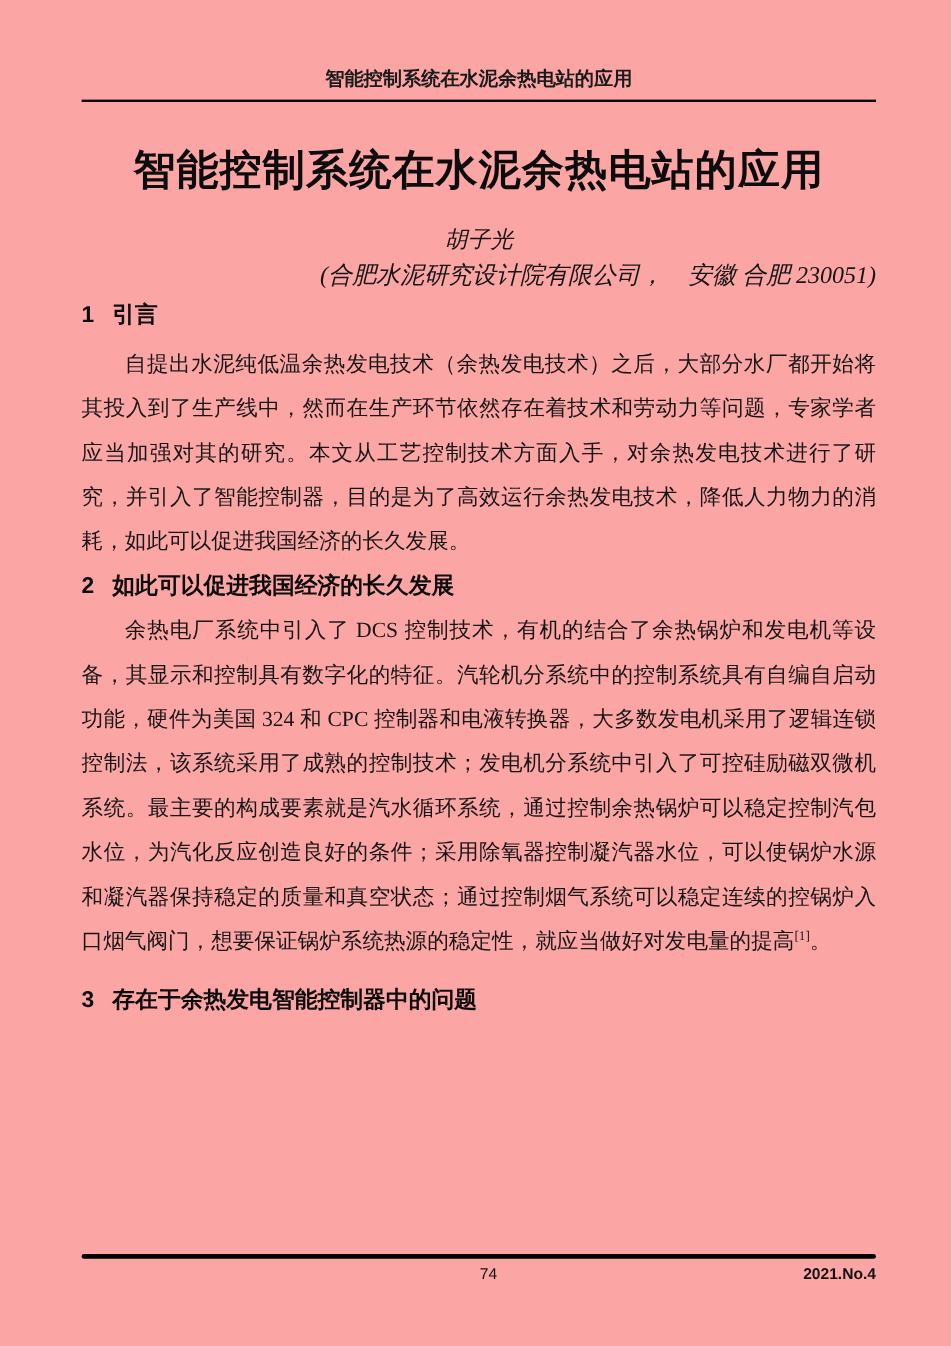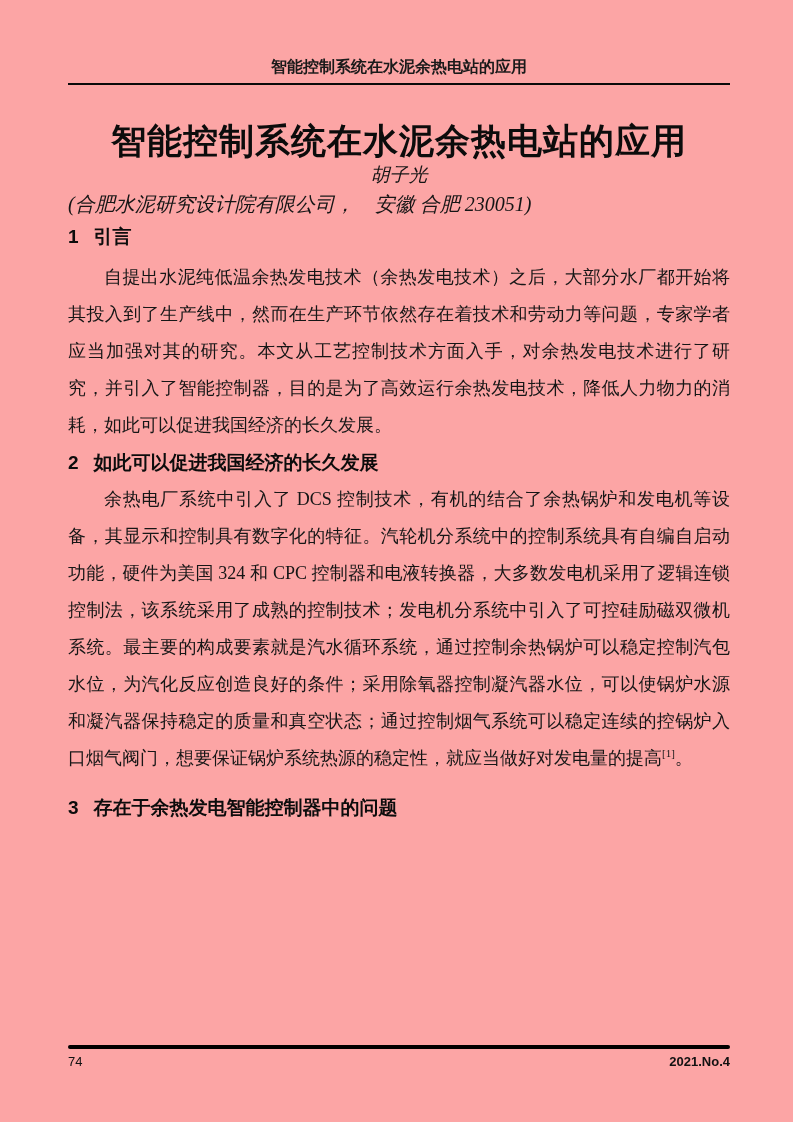--- a/index.html
+++ b/index.html
@@ -29,28 +29,29 @@
   .title {
     margin: 36px 0 0 0;
     text-align: center;
     font-size: 35px;
     line-height: 42px;
     font-weight: bold;
     letter-spacing: 1px;
     color: #0c0c0c;
   }
   .author {
+    margin-top: 26px;
     text-align: center;
     font-size: 19px;
     line-height: 24px;
     font-style: italic;
   }
   .affiliation {
     margin-top: 3px;
-    text-align: left;
+    text-align: right;
     font-size: 20px;
     line-height: 28px;
     font-style: italic;
   }
   .sec-head {
     font-family: "Liberation Sans", "DejaVu Sans", sans-serif;
     font-size: 19px;
     line-height: 27px;
     font-weight: bold;
     color: #0c0c0c;
@@ -88,22 +89,22 @@
     position: relative;
     margin-top: 3px;
     height: 20px;
     font-family: "Liberation Sans", "DejaVu Sans", sans-serif;
     font-size: 13px;
     line-height: 20px;
     color: #111111;
   }
   .page-num {
     position: absolute;
-    left: 0; right: 0;
-    text-align: left;
+    left: 16px; right: 0;
+    text-align: center;
   }
   .issue {
     position: absolute;
     right: 0;
     font-weight: bold;
   }
 </style>
 </head>
 <body>
 

